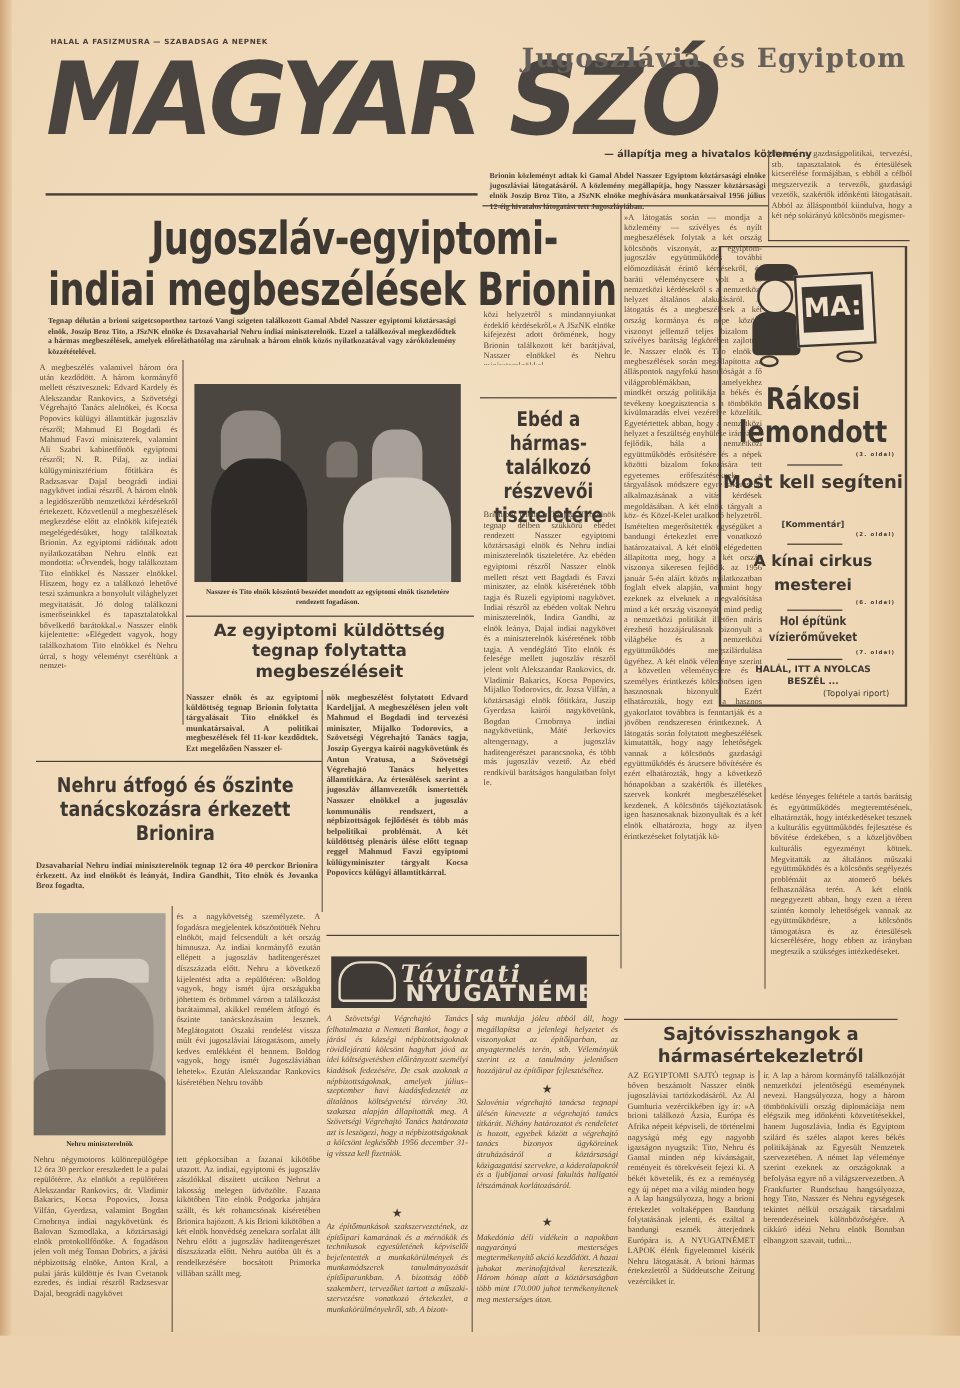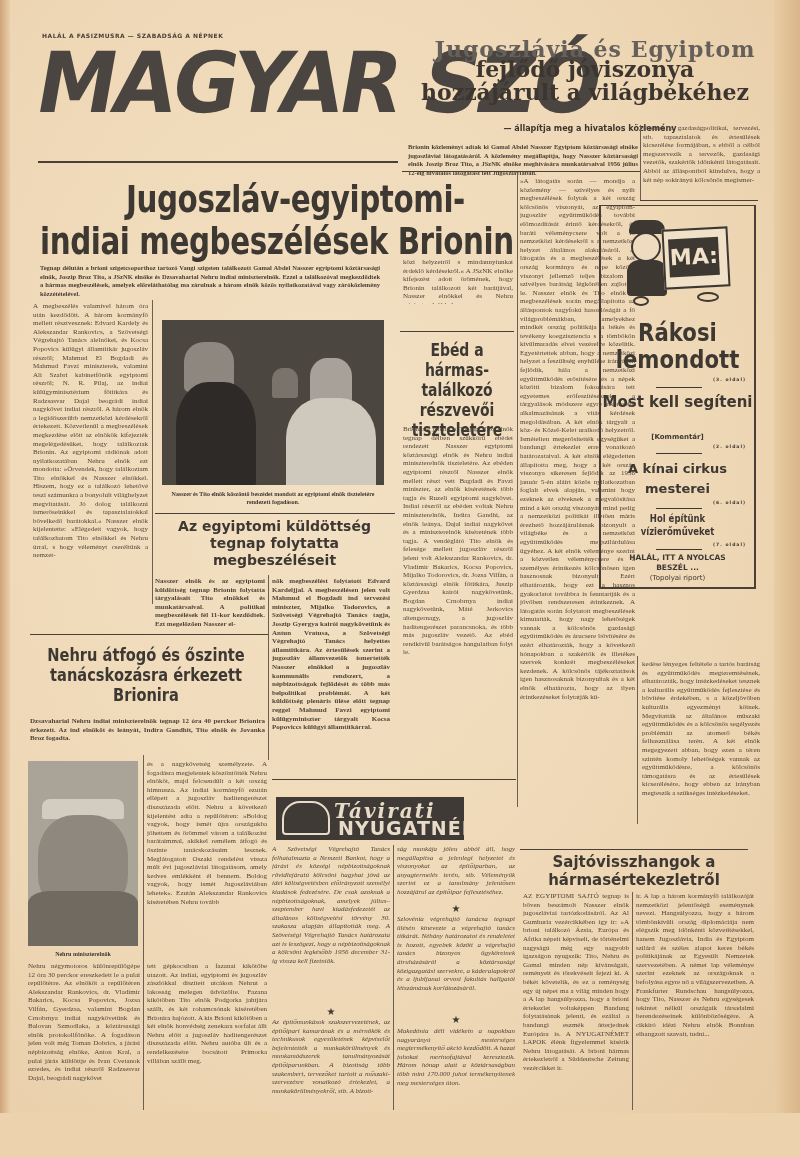--- a/index.html
+++ b/index.html
@@ -48,39 +48,38 @@
   .photo .ph-shape { position:absolute; border-radius: 40% 40% 10% 10%; }
   .caption { font: bold 6px "Liberation Serif", serif; text-align: center; line-height: 8px; color:#3d3630; }
 
   .sub-head { font-weight: bold; font-family: "DejaVu Sans", sans-serif; color:#3e3833; text-align:center; }
 
   .ad-box { left: 599px; top: 205px; width: 157px; height: 384px; border: 2px solid #4a4037; border-top: 1px solid #4a4037; }
   .ad-item { position:absolute; left:0; width:153px; text-align:center; font-family: "DejaVu Sans", sans-serif; font-weight: bold; color:#3e3833; }
   .ad-ref { position:absolute; right:8px; font: bold 4.5px "DejaVu Sans", sans-serif; letter-spacing: 1px; color:#3e3833; }
   .ad-sep { position:absolute; left:55px; width:46px; height:1px; background:#3e3833; }
 
-  .tav-banner { left: 276px; top: 797px; width: 188px; height: 43px; background: #3f3a35; overflow:hidden; }
+  .tav-banner { left: 276px; top: 797px; width: 213px; height: 43px; background: #3f3a35; overflow:hidden; }
   .tav-script { position:absolute; left: 58px; top: 2px; font: italic bold 20px "DejaVu Serif", serif; color:#e8dcc8; letter-spacing: 2px; }
   .tav-label { position:absolute; left: 62px; top: 20px; font: bold 19px "DejaVu Sans", sans-serif; color:#e8dcc8; letter-spacing: 1px; }
   .tav-typewriter { position:absolute; left: 6px; top: 4px; width: 48px; height: 34px; border: 2px solid #e8dcc8; border-radius: 18px 18px 4px 4px; }
   .star { font: 10px "DejaVu Sans", sans-serif; text-align:center; color:#3e3833; }
 </style>
 </head>
 <body>
 
 <div class="page">
   <div class="edge-left"></div>
   <div class="edge-right"></div>
 
   <div class="abs slogan">HALÁL A FASIZMUSRA — SZABADSÁG A NÉPNEK</div>
   <div class="abs logo">MAGYAR SZÓ</div>
   <div class="rule" style="left:38px;top:161px;width:360px;height:2px;"></div>
 
   <div class="abs tr-kicker">Jugoszlávia és Egyiptom</div>
-  <div class="abs tr-head">fejlődő jóviszonya hozzájárult a világbékéhez</div>
   <div class="abs tr-sub">— állapítja meg a hivatalos közlemény</div>
   <div class="abs tr-lead">Brionin közleményt adtak ki Gamal Abdel Nasszer Egyiptom köztársasági elnöke jugoszláviai látogatásáról. A közlemény megállapítja, hogy Nasszer köztársasági elnök Joszip Broz Tito, a JSzNK elnöke meghívására munkatársaival 1956 július 12-éig hivatalos látogatást tett Jugoszláviában.</div>
   <div class="rule" style="left:402px;top:171px;width:238px;height:1px;"></div>
   <div class="abs bodytext" style="left:520px;top:177px;width:115px;height:627px;">»A látogatás során — mondja a közlemény — szívélyes és nyílt megbeszélések folytak a két ország kölcsönös viszonyát, az egyiptom-jugoszláv együttműködés további előmozdítását érintő kérdésekről, és baráti véleménycsere volt a fő nemzetközi kérdésekről s a nemzetközi helyzet általános alakulásáról. A látogatás és a megbeszélések a két ország kormánya és népe közötti viszonyt jellemző teljes bizalom és szívélyes barátság légkörében zajlottak le. Nasszer elnök és Tito elnök a megbeszélések során megállapította az álláspontok nagyfokú hasonlóságát a fő világproblémákban, amelyekhez mindkét ország politikája a békés és tevékeny koegzisztencia s a tömbökön kívülmaradás elvei vezérelve közelítik. Egyetértettek abban, hogy a nemzetközi helyzet a feszültség enyhülése irányában fejlődik, hála a nemzetközi együttműködés erősítésére és a népek közötti bizalom fokozására tett egyetemes erőfeszítéseknek, a tárgyalások módszere egyre sikeresebb alkalmazásának a vitás kérdések megoldásában. A két elnök tárgyalt a köz- és Közel-Kelet uralkodó helyzetről. Ismételten megerősítették egységüket a bandungi értekezlet erre vonatkozó határozataival. A két elnök elégedetten állapította meg, hogy a két ország viszonya sikeresen fejlődik az 1956 január 5-én aláírt közös nyilatkozatban foglalt elvek alapján, valamint hogy ezeknek az elveknek a megvalósítása mind a két ország viszonyát, mind pedig a nemzetközi politikát illetően máris érezhető hozzájárulásnak bizonyult a világbéke és a nemzetközi együttműködés megszilárdulása ügyéhez. A két elnök véleménye szerint a közvetlen véleménycsere és a személyes érintkezés kölcsönösen igen hasznosnak bizonyult. Ezért elhatározták, hogy ezt a hasznos gyakorlatot továbbra is fenntartják és a jövőben rendszeresen érintkeznek. A látogatás során folytatott megbeszélések kimutatták, hogy nagy lehetőségek vannak a kölcsönös gazdasági együttműködés és árucsere bővítésére és ezért elhatározták, hogy a következő hónapokban a szakértők és illetékes szervek konkrét megbeszéléseket kezdenek. A kölcsönös tájékoztatások igen hasznosaknak bizonyultak és a két elnök elhatározta, hogy az ilyen érintkezéseket folytatják kü-</div>
   <div class="vrule" style="left:517px;top:172px;height:635px;"></div>
   <div class="abs bodytext" style="left:643px;top:124px;width:117px;height:72px;">lönösen a gazdaságpolitikai, tervezési, stb. tapasztalatok és értesülések kicserélése formájában, s ebből a célból megszervezik a tervezők, gazdasági vezetők, szakértők időnkénti látogatásait. Abból az álláspontból kiindulva, hogy a két nép sokirányú kölcsönös megismer-</div>
   <div class="vrule" style="left:640px;top:125px;height:75px;"></div>
   <div class="rule" style="left:640px;top:200px;width:118px;height:1px;"></div>
 
   <div class="abs ad-box">
@@ -117,21 +116,21 @@
 
     <div class="ad-item" style="top:306px;font-size:10px;line-height:13px;transform:scaleX(.85);padding:0 16px;">
       <span>Hol építünk vízierőműveket</span>
     </div>
     <div class="ad-ref" style="top:336px;">(7. oldal)</div>
     <div class="ad-sep" style="top:343px;"></div>
 
     <div class="ad-item" style="top:347px;font-size:7.5px;line-height:10px;padding:0 18px;">
       <span>HALÁL, ITT A NYOLCAS BESZÉL ...</span>
     </div>
-    <div class="ad-item" style="top:368px;font-size:7px;font-weight:normal;">(Topolyai riport)</div>
+    <div class="ad-item" style="top:368px;font-size:7px;font-weight:normal;margin-left:36px;">(Topolyai riport)</div>
   </div>
 
   <div class="abs bodytext" style="left:642px;top:660px;width:118px;height:160px;">kedése lényeges feltétele a tartós barátság és együttműködés megteremtésének, elhatározták, hogy intézkedéseket tesznek a kulturális együttműködés fejlesztése és bővítése érdekében, s a közeljövőben kulturális egyezményt kötnek. Megvitatták az általános műszaki együttműködés és a kölcsönös segélyezés problémáit az atomerő békés felhasználása terén. A két elnök megegyezett abban, hogy ezen a téren szintén komoly lehetőségek vannak az együttműködésre, a kölcsönös támogatásra és az értesülések kicserélésére, hogy ebben az irányban megteszik a szükséges intézkedéseket.</div>
   <div class="vrule" style="left:637px;top:656px;height:168px;"></div>
 
   <div class="abs main-head">
     <div style="padding-left:100px;">Jugoszláv-egyiptomi-</div>
     <div>indiai megbeszélések Brionin</div>
   </div>
   <div class="abs main-lead">Tegnap délután a brioni szigetcsoporthoz tartozó Vangi szigeten találkozott Gamal Abdel Nasszer egyiptomi köztársasági elnök, Joszip Broz Tito, a JSzNK elnöke és Dzsavaharial Nehru indiai miniszterelnök. Ezzel a találkozóval megkezdődtek a hármas megbeszélések, amelyek előreláthatólag ma zárulnak a három elnök közös nyilatkozatával vagy záróközlemény közzétételével.</div>

